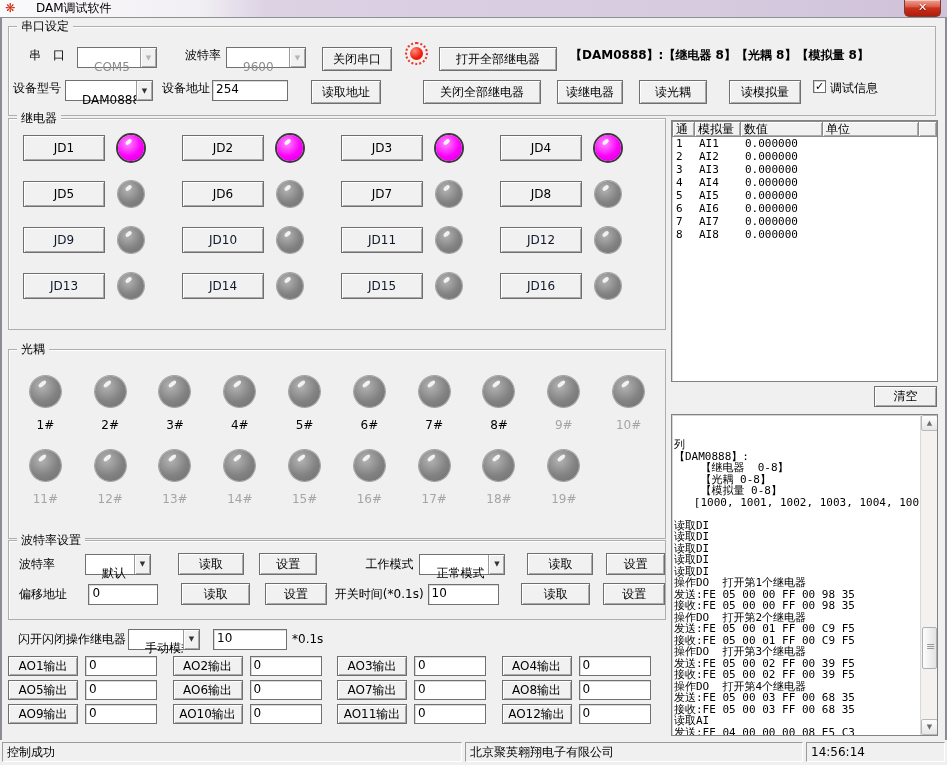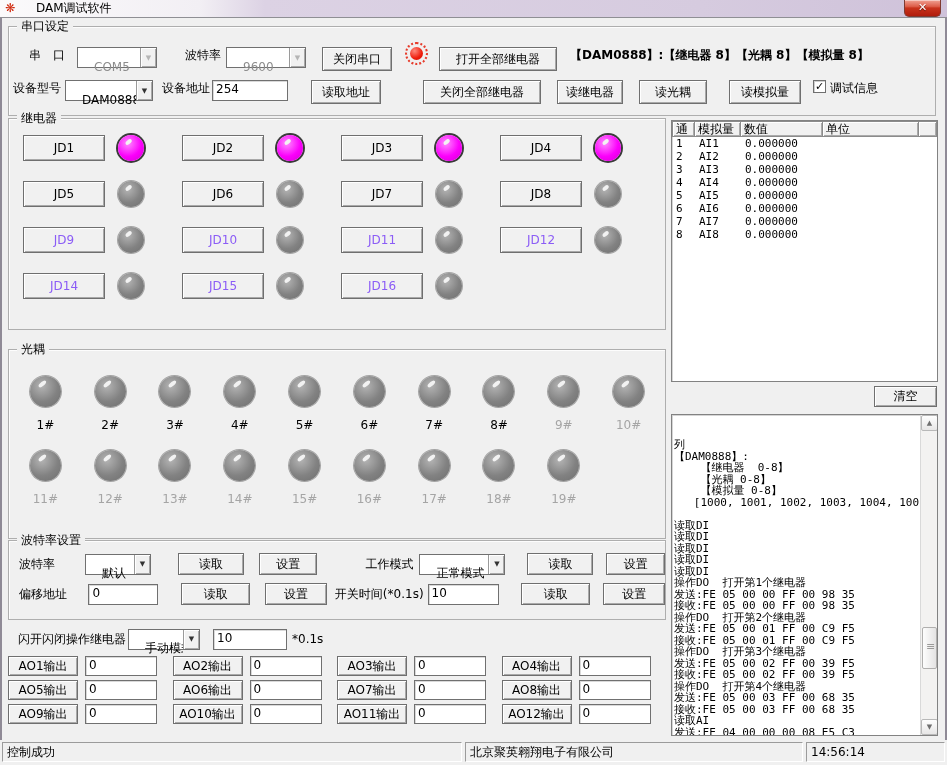--- a/index.html
+++ b/index.html
@@ -22,21 +22,21 @@
   #frame { position:absolute; left:0; top:18px; width:947px; height:747px;
     border-left:2px solid #8f8a96; border-right:2px solid #8f8a96; border-bottom:2px solid #8f8a96; background:#f0f0f0; }
 
   
   .groupbox { position:absolute; border:1px solid #aeaeae; box-shadow:inset 1px 1px 0 #fdfdfd; }
   .gtitle { position:absolute; top:-9px; left:8px; background:#f0f0f0; padding:0 4px; font-size:12px; }
   .btn { display:inline-flex; align-items:center; justify-content:center;
     background:#f1f1f1; border:1px solid #6f6f6f;
     box-shadow:inset 1px 1px 0 #ffffff, inset -1px -1px 0 #a9a9a9;
     font-size:12px; color:#000; cursor:pointer; white-space:nowrap; }
-  .btn.dim { color:#8b5cf6; }
+  .btn.dim { color:#0f172a; }
   .edit { background:#fff; border:1px solid #707070; box-shadow:inset 1px 1px 0 #d9d9d9;
     font-size:12px; padding:1px 3px; font-family:"DejaVu Sans",sans-serif; }
   .combo { display:inline-flex; align-items:center; background:#fff; border:1px solid #707070; font-size:12px; }
   .combo .cval { flex:1; padding:1px 16px; white-space:nowrap; overflow:hidden;margin-top:18px; }
   .combo .carrow { width:16px; align-self:stretch; background:#f1f1f1; border-left:1px solid #9a9a9a;
     box-shadow:inset 1px 1px 0 #fff, inset -1px -1px 0 #a9a9a9;
     display:flex; align-items:center; justify-content:center; font-size:7px; color:#333; cursor:pointer; }
   .combo.disabled { color:#8d8d8d; }
   .combo.disabled .carrow { color:#b5b5b5; }
   .lbl { white-space:nowrap; }
@@ -228,20 +228,24 @@
       </div>
       <div class="relay-cell">
         <span class="btn relay-btn dim">JD11</span>
         <span class="led relay-led"></span>
       </div>
       <div class="relay-cell">
         <span class="btn relay-btn dim">JD12</span>
         <span class="led relay-led"></span>
       </div>
       <div class="relay-cell">
+        <span class="btn relay-btn dim">JD13</span>
+        <span class="led relay-led"></span>
+      </div>
+      <div class="relay-cell">
         <span class="btn relay-btn dim">JD14</span>
         <span class="led relay-led"></span>
       </div>
       <div class="relay-cell">
         <span class="btn relay-btn dim">JD15</span>
         <span class="led relay-led"></span>
       </div>
       <div class="relay-cell">
         <span class="btn relay-btn dim">JD16</span>
         <span class="led relay-led"></span>

